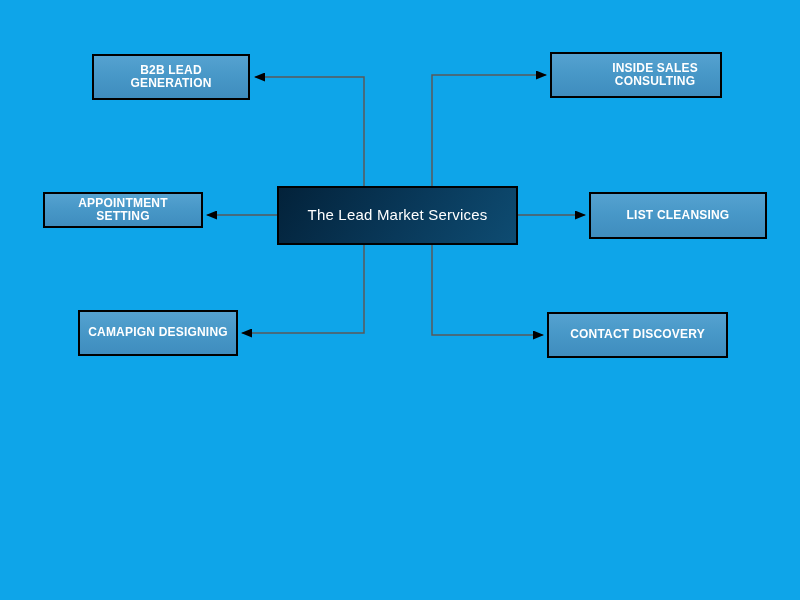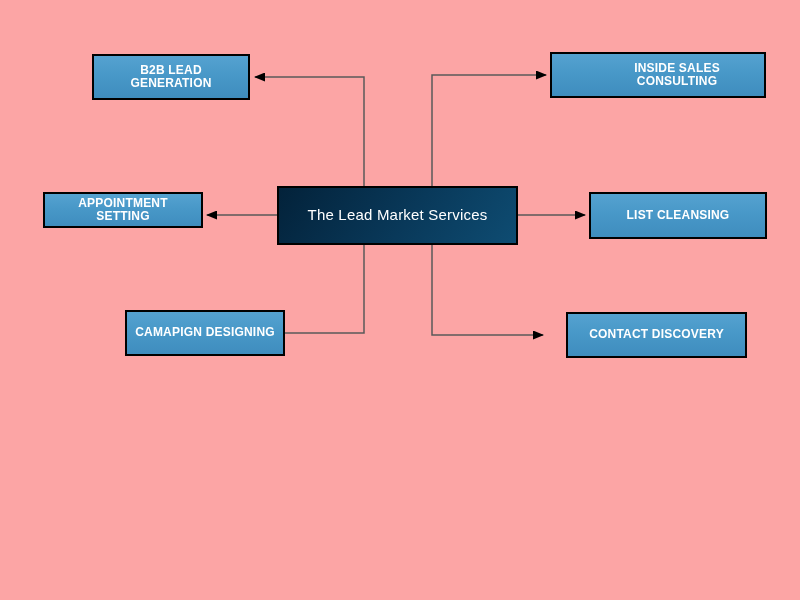--- a/index.html
+++ b/index.html
@@ -5,21 +5,21 @@
   html, body {
     margin: 0;
     padding: 0;
     background: #ffffff;
     font-family: "Liberation Sans", sans-serif;
   }
   .canvas {
     position: relative;
     width: 800px;
     height: 600px;
-    background: #fca5a5;
+    background: #0ea5e9;
     overflow: hidden;
   }
   .connectors {
     position: absolute;
     left: 0; top: 0;
     width: 800px; height: 600px;
     pointer-events: none;
   }
   .node {
     position: absolute;
@@ -40,25 +40,25 @@
   }
   .node.center {
     background: linear-gradient(125deg, #03223a 0%, #09395a 55%, #0e4c72 100%);
     font-size: 15px;
     font-weight: normal;
     letter-spacing: 0.2px;
     text-align: right;
   }
   
   .n-b2b      { left: 92px;  top: 54px;  width: 158px; height: 46px; }
-  .n-isc      { left: 550px; top: 52px;  width: 216px; height: 46px; padding-left: 44px; }
+  .n-isc      { left: 550px; top: 52px;  width: 172px; height: 46px; padding-left: 44px; }
   .n-appt     { left: 43px;  top: 192px; width: 160px; height: 36px; }
   .n-list     { left: 589px; top: 192px; width: 178px; height: 47px; }
-  .n-camp     { left: 78px;  top: 310px; width: 160px; height: 46px; margin-left: 47px; }
-  .n-contact  { left: 547px; top: 312px; width: 181px; height: 46px; margin-left: 19px; }
+  .n-camp     { left: 78px;  top: 310px; width: 160px; height: 46px; }
+  .n-contact  { left: 547px; top: 312px; width: 181px; height: 46px; }
   .n-center   { left: 277px; top: 186px; width: 241px; height: 59px; }
 </style>
 </head>
 <body>
 
 <div class="canvas">
 
   <svg class="connectors" viewBox="0 0 800 600" xmlns="http://www.w3.org/2000/svg">
     <defs>
       <marker id="arrow" markerWidth="11" markerHeight="9" refX="10" refY="4.5" orient="auto" markerUnits="userSpaceOnUse">

